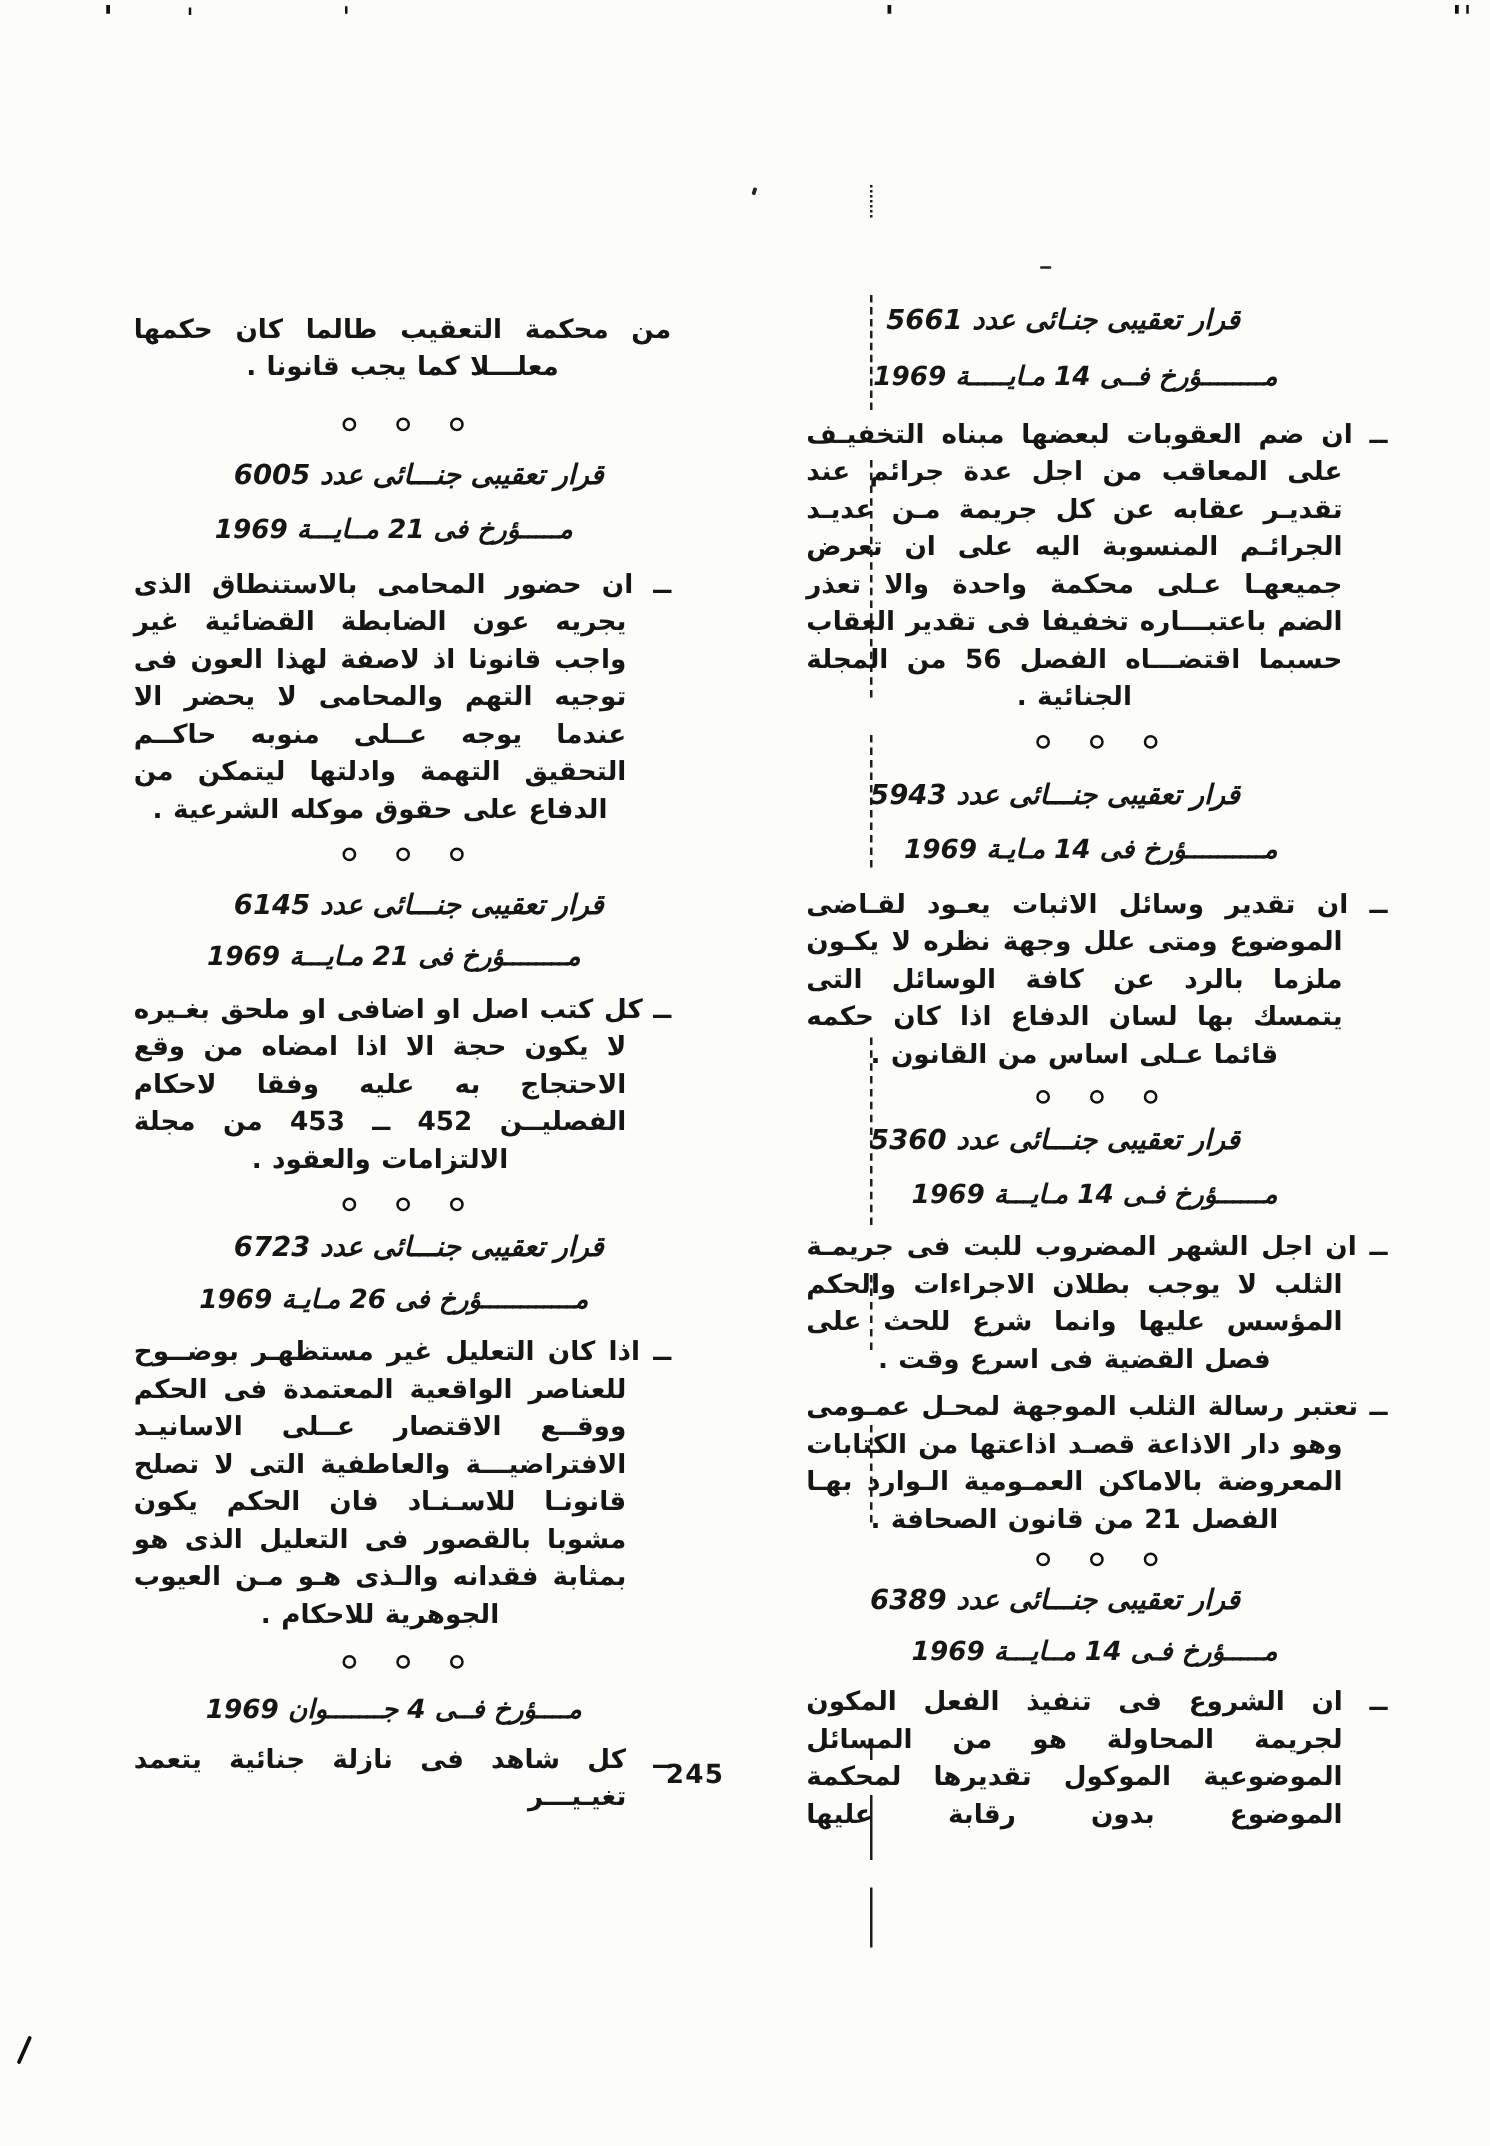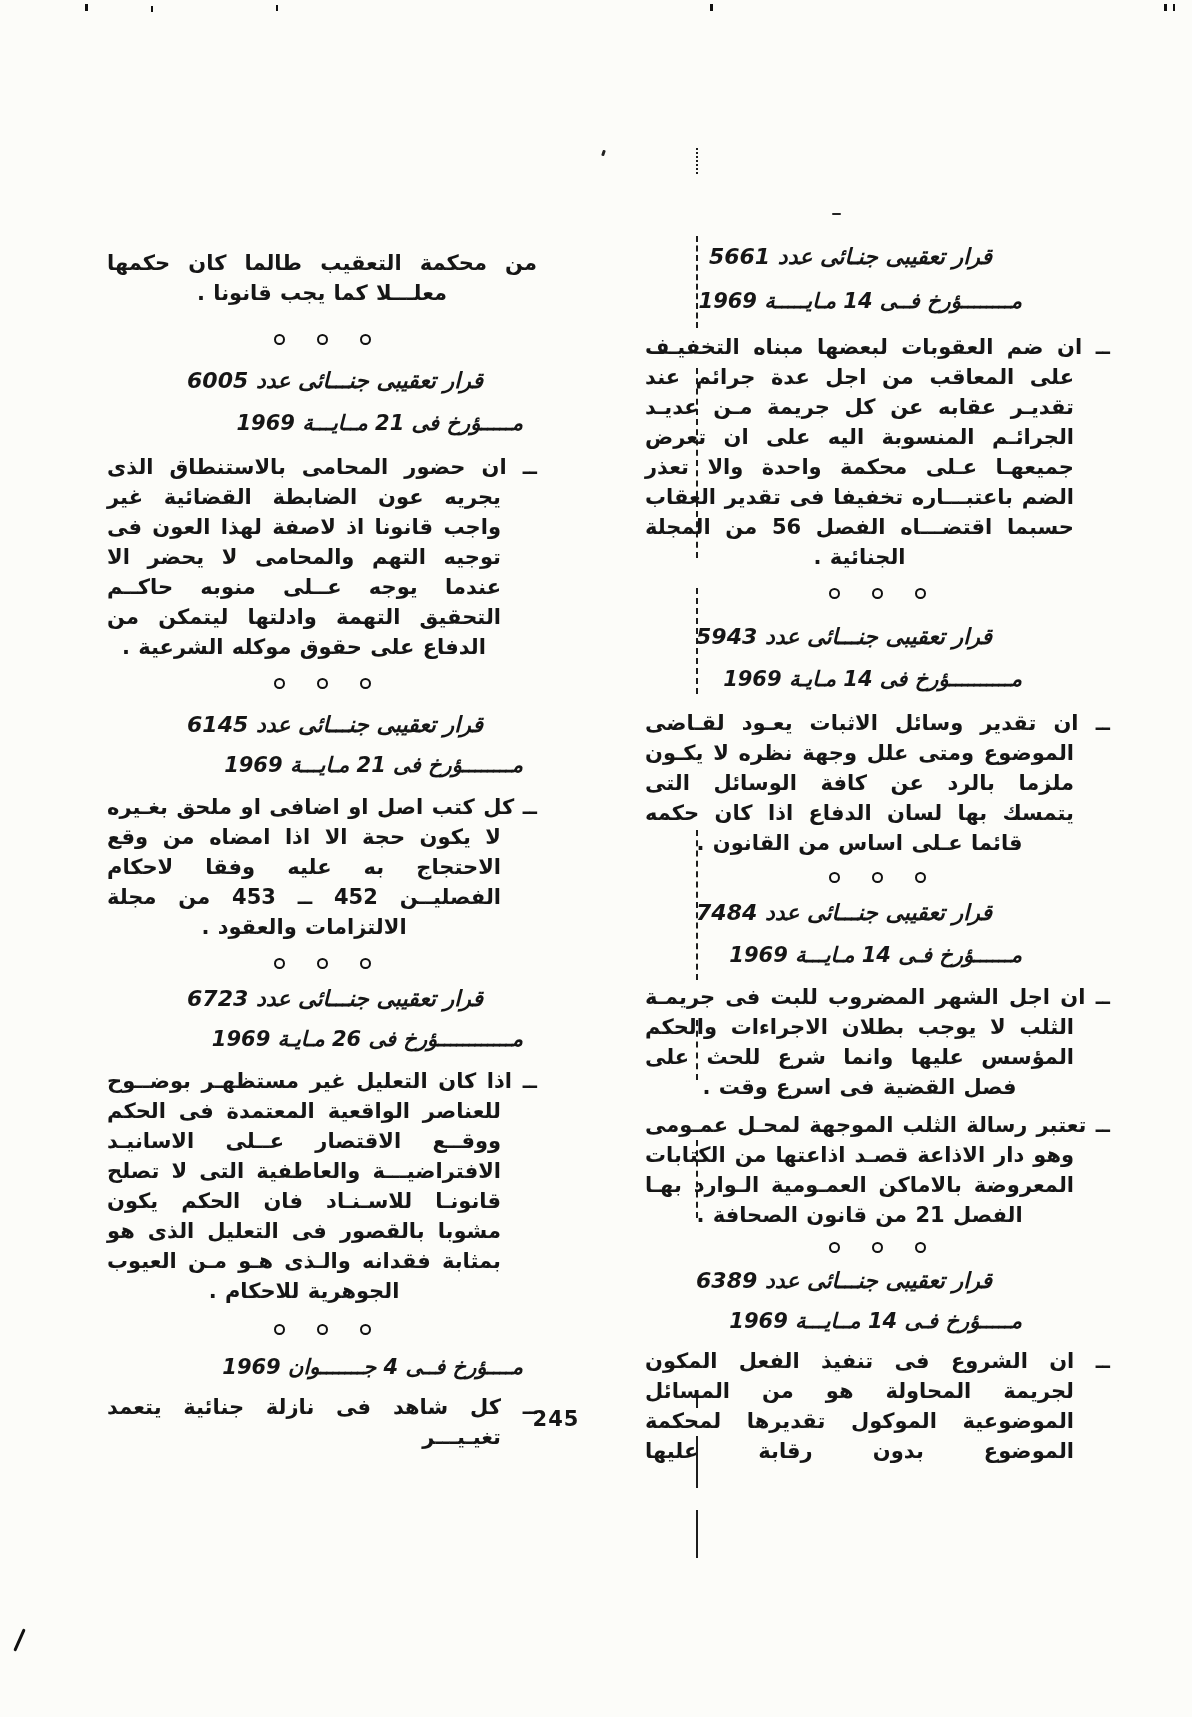--- a/index.html
+++ b/index.html
@@ -16,21 +16,21 @@
     font-size:22px;font-weight:700;font-style:italic;line-height:30px;
     margin:0;white-space:nowrap;letter-spacing:.2px;
   }
   .col-right h2.title{padding-right:118px;}
   .col-left  h2.title{padding-right:54px;}
   .date{
     font-size:21px;font-weight:700;font-style:italic;line-height:30px;
     white-space:nowrap;
   }
   .col-right .date{padding-right:88px;}
-  .col-left  .date{padding-right:14px;}
+  .col-left  .date{padding-right:14px;text-align:center;}
   p.para{
     font-size:21px;font-weight:700;line-height:30px;margin:0;
     text-align:justify;text-align-last:center;
     text-indent:-36px;padding-right:36px;word-spacing:1px;
   }
   p.para.no-bullet{text-indent:0;padding-right:0;}
   p.para.runs-on{text-align-last:justify;}
   .sep{height:26px;line-height:26px;text-align:center;}
   .orn{
     display:inline-block;width:7px;height:7px;margin:0 16px;
@@ -83,21 +83,21 @@
     <p class="para" style="margin-top:16px">ــ ان ضم العقوبات لبعضها مبناه التخفيـف على المعاقب من اجل عدة جرائم عند تقديـر عقابه عن كل جريمة مـن عديـد الجرائـم المنسوبة اليه على ان تعرض جميعهـا عـلى محكمة واحدة والا تعذر الضم باعتبـــاره تخفيفا فى تقدير العقاب حسبما اقتضـــاه الفصل 56 من المجلة الجنائية .</p>
 
     <div class="sep" style="margin-top:8px"><span class="orn"></span><span class="orn"></span><span class="orn"></span></div>
 
     <h2 class="title" style="margin-top:16px">قرار تعقيبى جنـــائى عدد 5943</h2>
     <div class="date" style="margin-top:12px">مــــــــــؤرخ فى 14 مـايـة 1969</div>
     <p class="para" style="margin-top:14px">ــ ان تقدير وسائل الاثبات يعـود لقـاضى الموضوع ومتى علل وجهة نظره لا يكـون ملزما بالرد عن كافة الوسائل التى يتمسك بها لسان الدفاع اذا كان حكمه قائما عـلى اساس من القانون .</p>
 
     <div class="sep" style="margin-top:6px"><span class="orn"></span><span class="orn"></span><span class="orn"></span></div>
 
-    <h2 class="title" style="margin-top:8px">قرار تعقيبى جنـــائى عدد 7484</h2>
+    <h2 class="title" style="margin-top:8px">قرار تعقيبى جنـــائى عدد 5360</h2>
     <div class="date" style="margin-top:12px">مــــــؤرخ فـى 14 مـايـــة 1969</div>
     <p class="para" style="margin-top:12px">ــ ان اجل الشهر المضروب للبت فى جريمـة الثلب لا يوجب بطلان الاجراءات والحكم المؤسس عليها وانما شرع للحث على فصل القضية فى اسرع وقت .</p>
     <p class="para" style="margin-top:8px">ــ تعتبر رسالة الثلب الموجهة لمحـل عمـومى وهو دار الاذاعة قصـد اذاعتها من الكتابات المعروضة بالاماكن العمـومية الـوارد بهـا الفصل 21 من قانون الصحافة .</p>
 
     <div class="sep" style="margin-top:4px"><span class="orn"></span><span class="orn"></span><span class="orn"></span></div>
 
     <h2 class="title" style="margin-top:6px">قرار تعقيبى جنـــائى عدد 6389</h2>
     <div class="date" style="margin-top:10px">مـــــؤرخ فـى 14 مــايـــة 1969</div>
     <p class="para runs-on" style="margin-top:10px">ــ ان الشروع فى تنفيذ الفعل المكون لجريمة المحاولة هو من المسائل الموضوعية الموكول تقديرها لمحكمة الموضوع بدون رقابة عليها</p>
 

